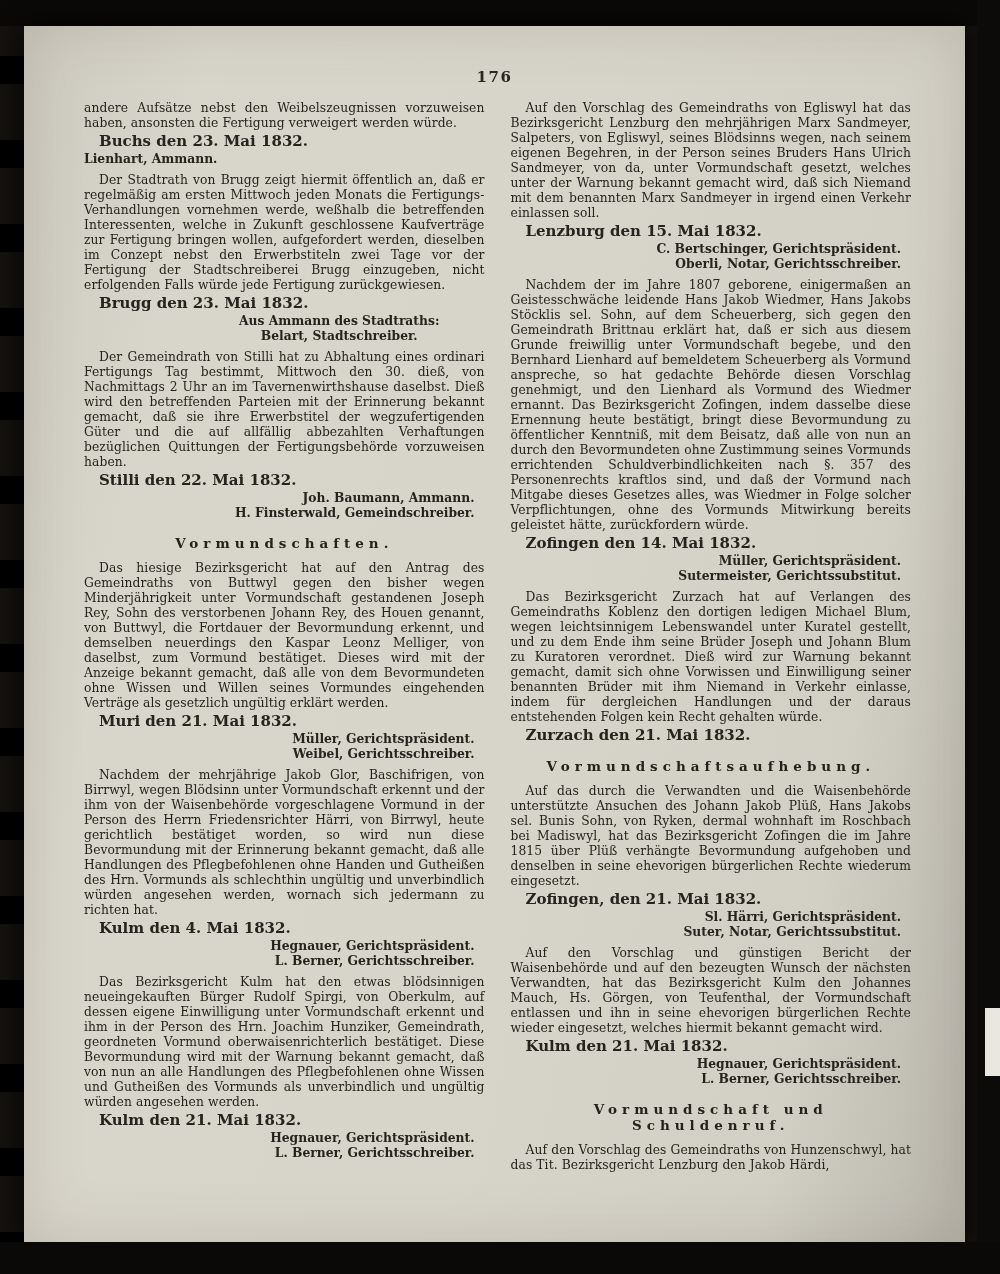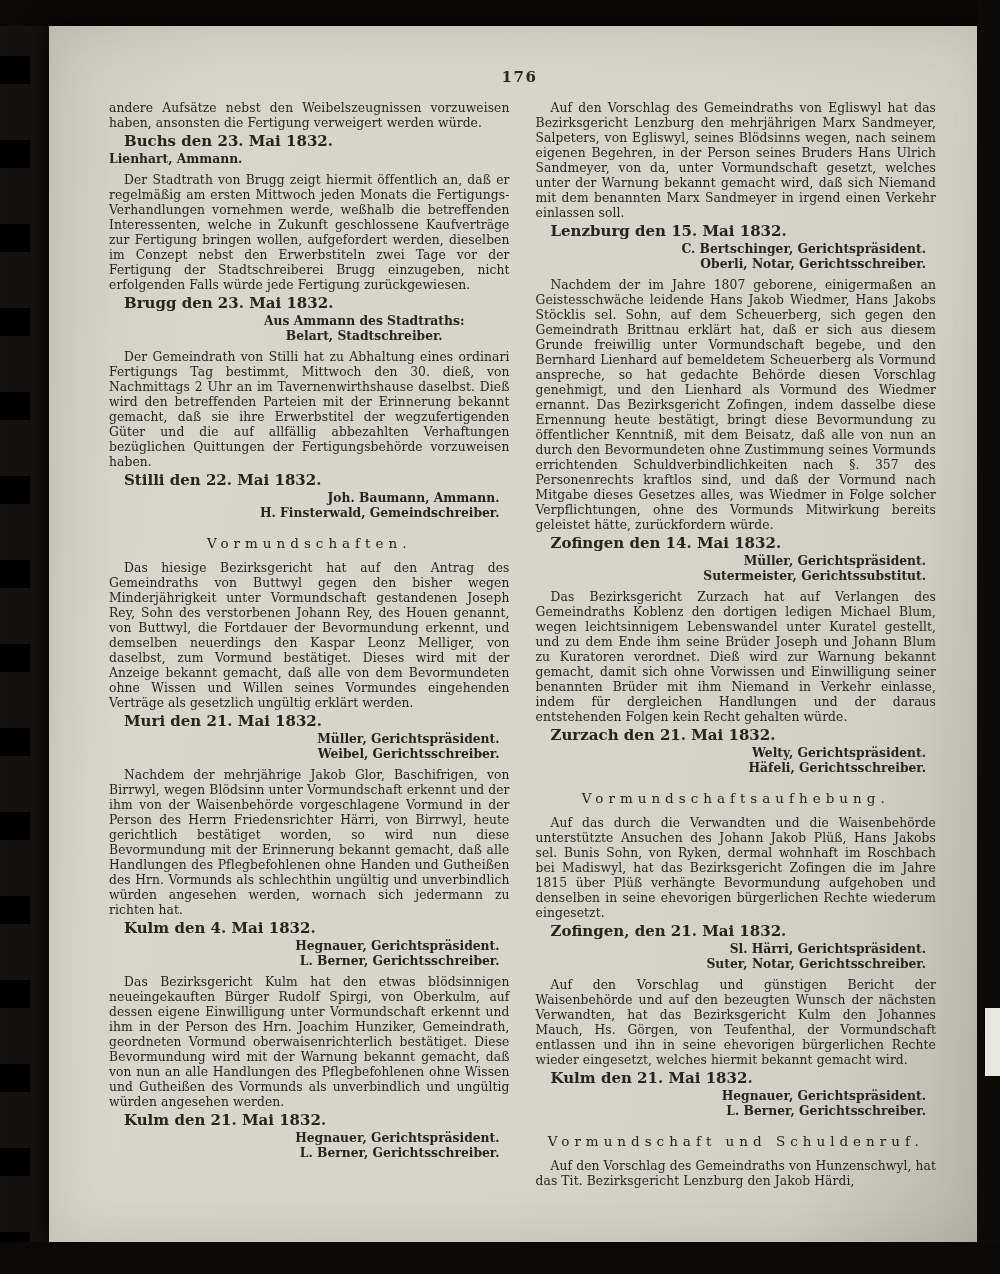--- a/index.html
+++ b/index.html
@@ -13,21 +13,21 @@
   .binding-strip {
     position: absolute; left: 0; top: 0; width: 30px; height: 1274px;
     background: repeating-linear-gradient(to bottom, rgba(0,0,0,0) 0 56px, #000 56px 84px);
   }
   .top-strip   { position: absolute; left: 0; top: 0; width: 100%; height: 26px; background: #0b0907; }
   .bottom-strip{ position: absolute; left: 0; bottom: 0; width: 100%; height: 32px; background: #0b0907; }
   .right-strip { position: absolute; right: 0; top: 0; width: 23px; height: 1274px; background: #0d0b09; }
   .white-sliver{ position: absolute; right: 0; top: 1008px; width: 15px; height: 68px; background: #e9e7e0; }
 
   .paper {
-    position: absolute; left: 49px; top: 26px; width: 941px; height: 1216px;
+    position: absolute; left: 24px; top: 26px; width: 941px; height: 1216px;
     background: linear-gradient(100deg, #cdcabf 0%, #d8d5ca 16%, #d7d4c9 55%, #d2cfc4 82%, #bab7ad 98%);
     box-shadow: 0 0 24px rgba(0,0,0,0.9), inset 0 0 60px rgba(90,85,70,0.18);
     color: #26241e;
   }
   .page-number {
     text-align: center; padding-top: 42px;
     font-size: 15px; font-weight: bold; letter-spacing: 1.5px; color: #2a2822;
   }
   .columns { display: flex; gap: 26px; padding: 12px 54px 0 60px; }
   .col { flex: 1; min-width: 0; }
@@ -41,21 +41,21 @@
   .dateline {
     margin: 1px 0 2px; text-indent: 15px;
     font-size: 15px; line-height: 15px; font-weight: bold;
   }
   .sig { margin: 1px 0 7px; font-size: 12.3px; line-height: 15px; font-weight: bold; }
   .sig.center { text-align: left; }
   .sig.right  { text-align: right; padding-right: 10px; }
   .sig.center-right { text-align: center; padding-left: 110px; }
   .section-heading {
     margin: 15px 0 10px; text-align: center;
-    font-size: 13.5px; letter-spacing: 5px; font-weight: normal; color: #24221c;
+    font-size: 13.5px; letter-spacing: 5px; font-weight: bold; color: #24221c;
   }
 </style>
 </head>
 <body>
 
 <div class="binding-strip"></div>
 <div class="top-strip"></div>
 
 <div class="paper">
   <div class="page-number">176</div>
@@ -108,30 +108,26 @@
         <div>Oberli, Notar, Gerichtsschreiber.</div>
       </div>
       <p class="para">Nachdem der im Jahre 1807 geborene, einigermaßen an Geistesschwäche leidende Hans Jakob Wiedmer, Hans Jakobs Stöcklis sel. Sohn, auf dem Scheuerberg, sich gegen den Gemeindrath Brittnau erklärt hat, daß er sich aus diesem Grunde freiwillig unter Vormundschaft begebe, und den Bernhard Lienhard auf bemeldetem Scheuerberg als Vormund anspreche, so hat gedachte Behörde diesen Vorschlag genehmigt, und den Lienhard als Vormund des Wiedmer ernannt. Das Bezirksgericht Zofingen, indem dasselbe diese Ernennung heute bestätigt, bringt diese Bevormundung zu öffentlicher Kenntniß, mit dem Beisatz, daß alle von nun an durch den Bevormundeten ohne Zustimmung seines Vormunds errichtenden Schuldverbindlichkeiten nach §. 357 des Personenrechts kraftlos sind, und daß der Vormund nach Mitgabe dieses Gesetzes alles, was Wiedmer in Folge solcher Verpflichtungen, ohne des Vormunds Mitwirkung bereits geleistet hätte, zurückfordern würde.</p>
       <p class="dateline">Zofingen den 14. Mai 1832.</p>
       <div class="sig right">
         <div>Müller, Gerichtspräsident.</div>
         <div>Sutermeister, Gerichtssubstitut.</div>
       </div>
       <p class="para">Das Bezirksgericht Zurzach hat auf Verlangen des Gemeindraths Koblenz den dortigen ledigen Michael Blum, wegen leichtsinnigem Lebenswandel unter Kuratel gestellt, und zu dem Ende ihm seine Brüder Joseph und Johann Blum zu Kuratoren verordnet. Dieß wird zur Warnung bekannt gemacht, damit sich ohne Vorwissen und Einwilligung seiner benannten Brüder mit ihm Niemand in Verkehr einlasse, indem für dergleichen Handlungen und der daraus entstehenden Folgen kein Recht gehalten würde.</p>
       <p class="dateline">Zurzach den 21. Mai 1832.</p>
-      <div class="sig right">
-        <div>Welty, Gerichtspräsident.</div>
-        <div>Häfeli, Gerichtsschreiber.</div>
-      </div>
       <h2 class="section-heading">Vormundschaftsaufhebung.</h2>
       <p class="para">Auf das durch die Verwandten und die Waisenbehörde unterstützte Ansuchen des Johann Jakob Plüß, Hans Jakobs sel. Bunis Sohn, von Ryken, dermal wohnhaft im Roschbach bei Madiswyl, hat das Bezirksgericht Zofingen die im Jahre 1815 über Plüß verhängte Bevormundung aufgehoben und denselben in seine ehevorigen bürgerlichen Rechte wiederum eingesetzt.</p>
       <p class="dateline">Zofingen, den 21. Mai 1832.</p>
       <div class="sig right">
         <div>Sl. Härri, Gerichtspräsident.</div>
-        <div>Suter, Notar, Gerichtsschreiber.</div>
+        <div>Suter, Notar, Gerichtssubstitut.</div>
       </div>
       <p class="para">Auf den Vorschlag und günstigen Bericht der Waisenbehörde und auf den bezeugten Wunsch der nächsten Verwandten, hat das Bezirksgericht Kulm den Johannes Mauch, Hs. Görgen, von Teufenthal, der Vormundschaft entlassen und ihn in seine ehevorigen bürgerlichen Rechte wieder eingesetzt, welches hiermit bekannt gemacht wird.</p>
       <p class="dateline">Kulm den 21. Mai 1832.</p>
       <div class="sig right">
         <div>Hegnauer, Gerichtspräsident.</div>
         <div>L. Berner, Gerichtsschreiber.</div>
       </div>
       <h2 class="section-heading">Vormundschaft und Schuldenruf.</h2>
       <p class="para">Auf den Vorschlag des Gemeindraths von Hunzenschwyl, hat das Tit. Bezirksgericht Lenzburg den Jakob Härdi,</p>
     </div>

